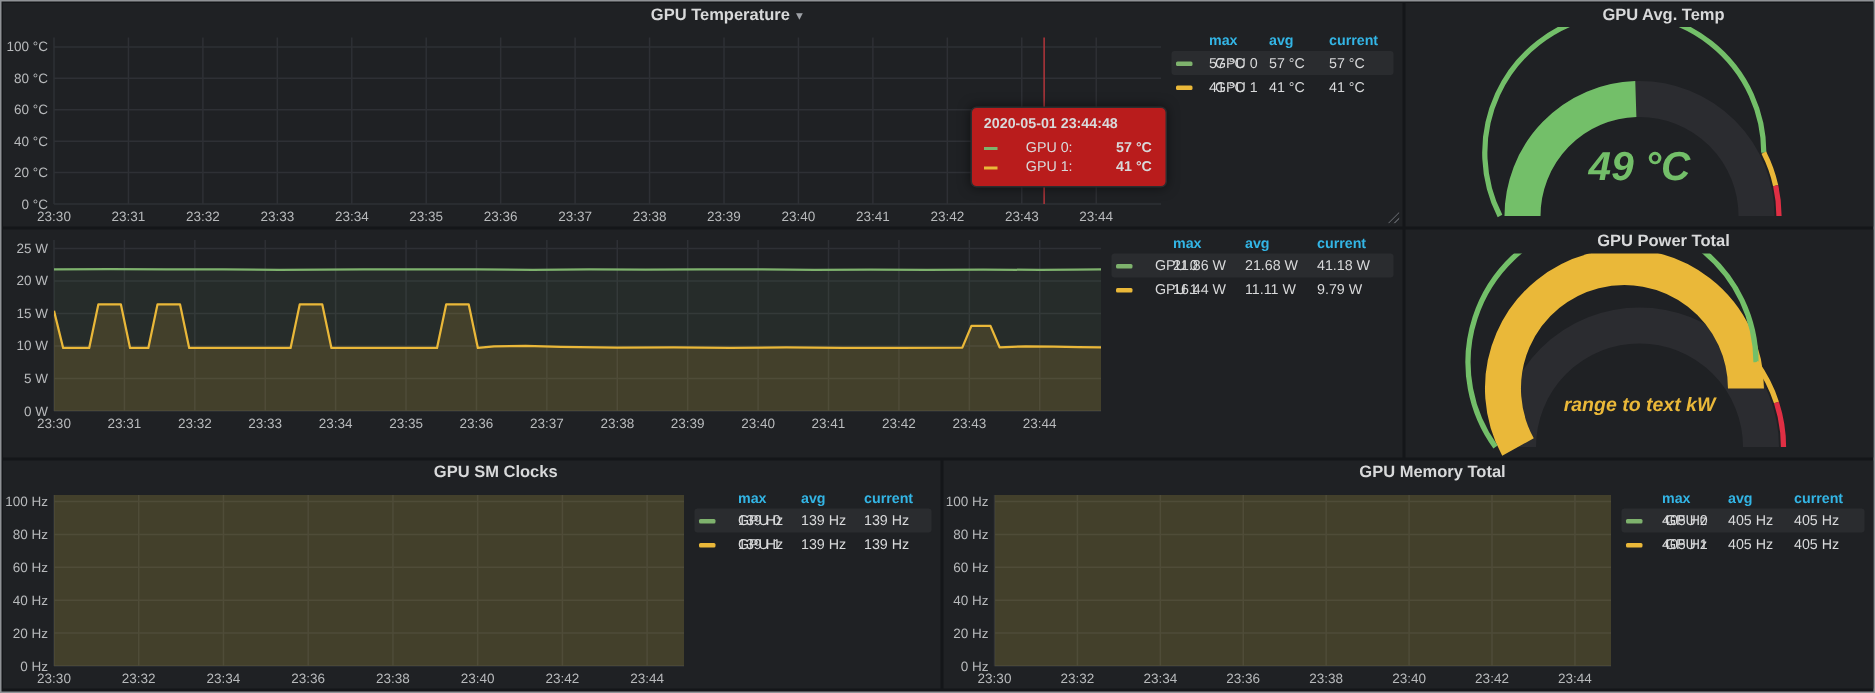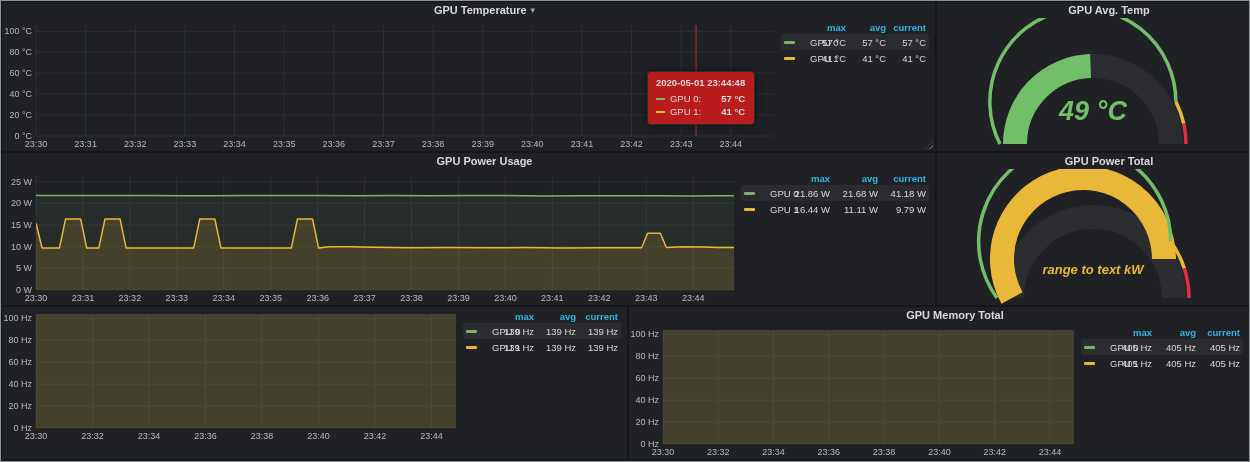--- a/index.html
+++ b/index.html
@@ -15,31 +15,31 @@
     font-size:11px;font-weight:600;color:#d8d9da;cursor:pointer;margin-left:32px;}
   .caret{font-size:9px;color:#9fa2a7;line-height:1;}
   .panel-body{display:flex;height:calc(100% - 16px);}
   .chart-area{position:relative;flex:1;height:100%;min-width:0;}
   .chart-area svg{display:block;font-family:inherit;}
   text.tick{font-size:9px;fill:#b8babc;}
   .legend{flex:0 0 auto;padding:2px 6px 0 2px;font-size:9.5px;color:#d8d9da;}
   .lg-row{display:grid;grid-template-columns:minmax(0,1fr) repeat(3,var(--col,44px));align-items:center;height:16px;padding:0 3px;}
   .lg-row:nth-child(2){background:rgba(255,255,255,0.05);border-radius:2px;}
   .lg-head{height:14px;}
-  .lg-val{text-align:right;white-space:nowrap;}
+  .lg-val{text-align:left;white-space:nowrap;}
   .lg-h{color:#33b5e5;font-weight:700;}
   .lg-name{display:flex;align-items:center;gap:15px;min-width:0;white-space:nowrap;cursor:pointer;}
   .lg-marker{display:inline-block;width:11px;height:3px;border-radius:1px;flex:0 0 auto;}
   .gauge-area{height:calc(100% - 16px);font-style:italic;}
   .gauge-area svg{display:block;font-family:inherit;}
   .tooltip{position:absolute;left:83%;top:40%;z-index:5;background:#b91c1c;border:1px solid #2c2c2e;
     border-radius:4px;padding:5px 9px 6px 8px;font-size:9.5px;color:#d8d9da;white-space:nowrap;
     box-shadow:0 0 8px rgba(0,0,0,0.5);}
   .tt-date{font-weight:700;margin-bottom:4px;}
-  .tt-row{display:flex;align-items:center;gap:5px;height:13px;}
+  .tt-row{display:flex;align-items:center;gap:19px;height:13px;}
   .tt-dash{display:inline-block;width:9px;height:2px;}
   .tt-val{font-weight:700;margin-left:auto;padding-left:10px;}
   .resize-handle{position:absolute;right:2px;bottom:2px;width:8px;height:8px;cursor:nwse-resize;
     background:repeating-linear-gradient(-45deg,transparent 0 2px,#53565b 2px 3px);
     clip-path:polygon(100% 0,100% 100%,0 100%);}
 </style>
 </head>
 <body>
 
 <div class="frame">
@@ -158,23 +158,20 @@
           <path d="M 78 125.99999999999999 A 78 78 0 0 1 153.549960791906 48.03848829147293" fill="none" stroke="#73bf69" stroke-width="24"></path>
           <path d="M 63 125.99999999999999 A 93 93 0 1 1 238.86360674951823 83.77888352422215" fill="none" stroke="#73bf69" stroke-width="3.5"></path>
           <path d="M 238.86360674951823 83.77888352422215 A 93 93 0 0 1 246.7602588603035 105.71267855012155" fill="none" stroke="#eab839" stroke-width="3.5"></path>
           <path d="M 246.7602588603035 105.71267855012155 A 93 93 0 0 1 249 126" fill="none" stroke="#e02f44" stroke-width="3.5"></path>
           <text x="156" y="102" text-anchor="middle" fill="#73bf69" font-size="27" font-weight="700">49 °C</text>
         </svg>
       </div>
   </section>
 
   <section class="panel" id="p-power">
-    <header class="panel-title">
-      <span>GPU Power Usage</span>
-    </header>
     <div class="panel-body">
       <div class="chart-area">
           <svg viewBox="0 0 737 136" width="737" height="136">
             <defs>
               <clipPath id="clip-power">
                 <rect x="34" y="7" width="698" height="114"></rect>
               </clipPath>
             </defs>
             <line x1="34" y1="121" x2="732" y2="121" stroke="#2e3035" stroke-width="1"></line>
             <text x="30" y="124" text-anchor="end" class="tick">0 W</text>
@@ -265,20 +262,23 @@
           <path d="M 75 129 A 81 81 0 1 1 226.98084108355295 89.97795239776106" fill="none" stroke="#eab839" stroke-width="24"></path>
           <path d="M 60 129 A 96 96 0 1 1 233.66563145999496 72.57261577992259" fill="none" stroke="#73bf69" stroke-width="3.5"></path>
           <path d="M 233.66563145999496 72.57261577992259 A 96 96 0 0 1 247.30142556433475 99.33436854000506" fill="none" stroke="#eab839" stroke-width="3.5"></path>
           <path d="M 247.30142556433475 99.33436854000506 A 96 96 0 0 1 252 129" fill="none" stroke="#e02f44" stroke-width="3.5"></path>
           <text x="156" y="105" text-anchor="middle" fill="#eab839" font-size="13" font-weight="700">range to text kW</text>
         </svg>
       </div>
   </section>
 
   <section class="panel" id="p-sm">
+    <header class="panel-title">
+      <span>GPU SM Clocks</span>
+    </header>
     <div class="panel-body">
       <div class="chart-area">
           <svg viewBox="0 0 459 136" width="459" height="136">
             <defs>
               <clipPath id="clip-sm_clocks">
                 <rect x="34" y="7" width="420" height="114"></rect>
               </clipPath>
             </defs>
             <line x1="34" y1="121" x2="454" y2="121" stroke="#2e3035" stroke-width="1"></line>
             <text x="30" y="124" text-anchor="end" class="tick">0 Hz</text>

